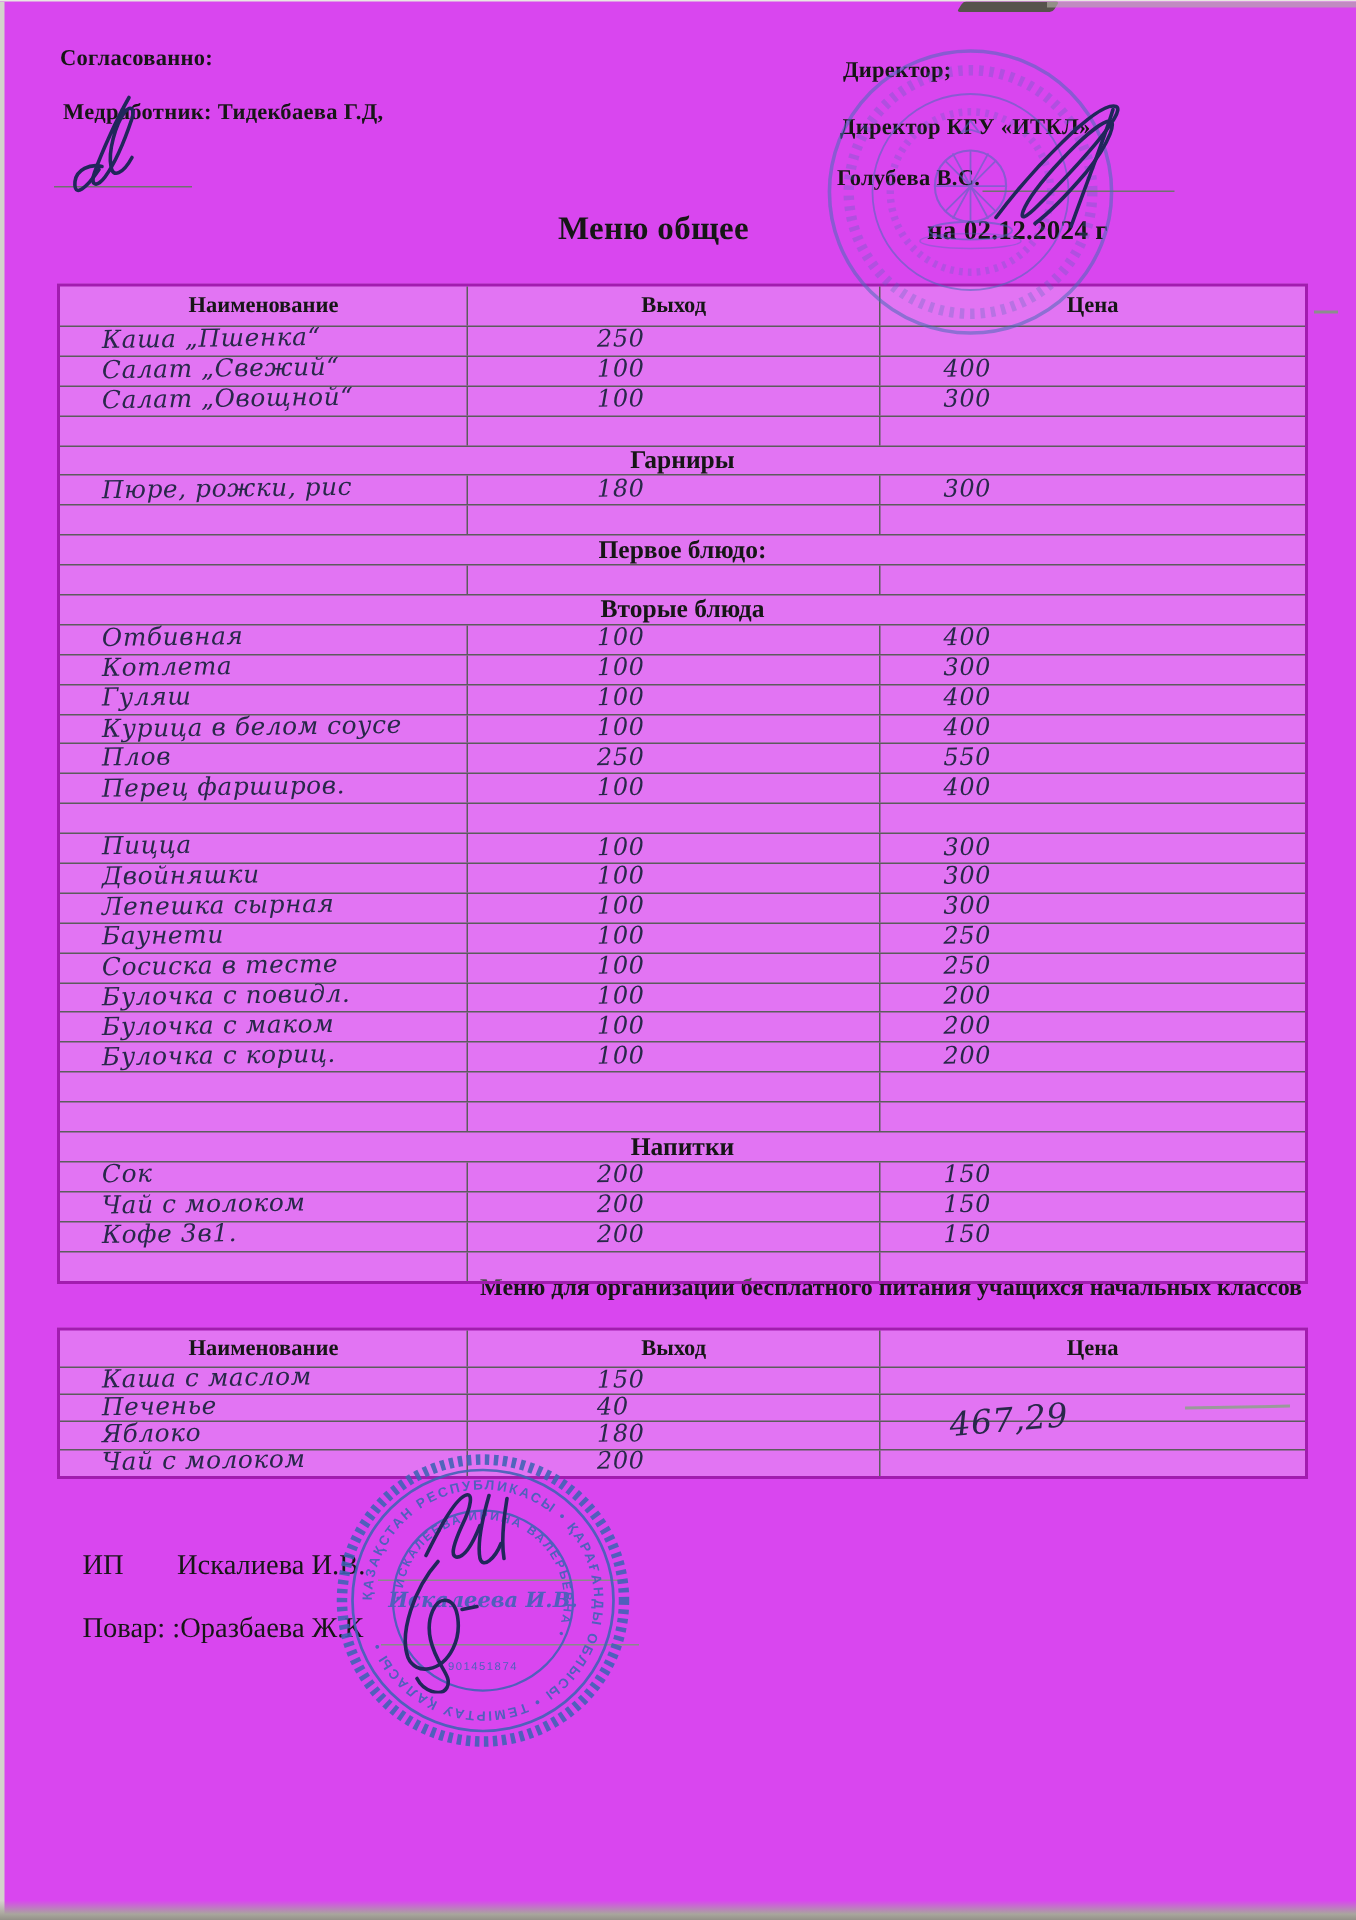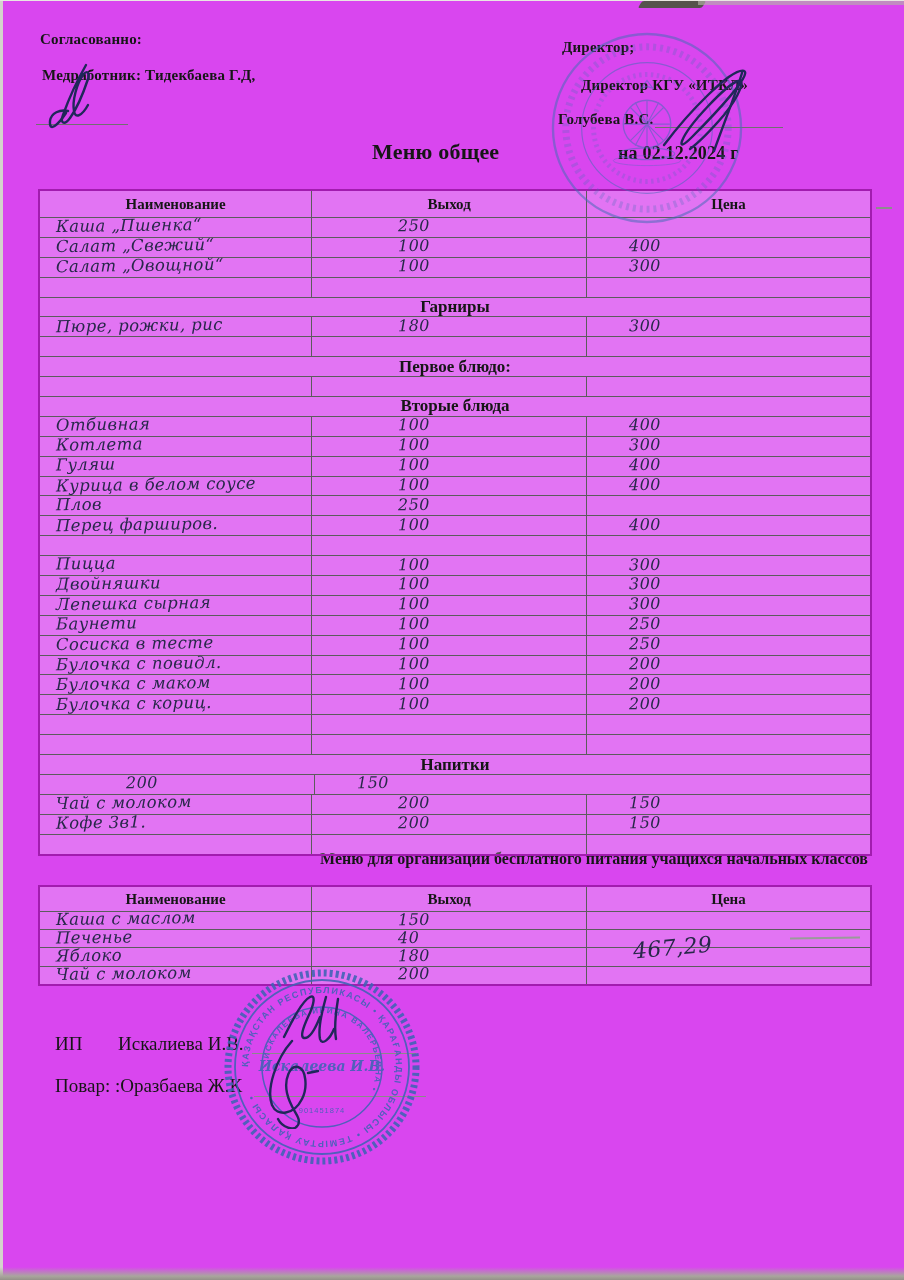--- a/index.html
+++ b/index.html
@@ -6,21 +6,21 @@
   .page{
     position:relative; width:904px; height:1280px; margin:1px auto;
     background:#d946ef; overflow:hidden;
     font-family:"Liberation Serif", serif; color:#161616;
   }
   
   .ptext{position:absolute; font-weight:bold; font-size:15px; letter-spacing:.2px; white-space:nowrap;}
   .hdr-approved{left:40px; top:30px;}
   .hdr-med{left:42px; top:66px;}
   .hdr-approve{left:562px; top:38px;}
-  .hdr-dir{left:581px; top:76px;font-family:Liberation Serif, serif;}
+  .hdr-dir{left:560px; top:76px;font-family:Liberation Serif, serif;}
   .hdr-dirname{left:558px; top:110px;}
   .doc-title{left:372px; top:138px; font-size:22px;}
   .doc-date{left:618px; top:142px; font-size:18px;}
   .free-title{position:absolute; left:38px; top:849px; width:830px; text-align:right;
               font-weight:bold; font-size:16px;}
   .underline{position:absolute; height:1px; background:#707070;}
   .ul-med{left:36px; top:123px; width:92px;}
   .ul-dir{left:655px; top:126px; width:128px;}
   .ul-ip{left:252px; top:1052px; width:164px; background:#8a8a8a;}
   .ul-cook{left:254px; top:1095px; width:172px; background:#8a8a8a;}
@@ -33,21 +33,21 @@
   .dtable{position:absolute; left:38px; width:830px; border:2px solid #a21caf; background:rgba(255,255,255,.25); z-index:1;}
   .t1{top:188px;}
   .t2{top:884px;}
   .trow{display:flex; border-bottom:1px solid #5c5c5c; position:relative;}
   .trow:last-child{border-bottom:none;}
   .t1 .trow{height:18.9px;}
   .t2 .trow{height:17.2px;}
   .t1 .thead{height:26px;}
   .t2 .thead{height:24px;}
   .tcell{display:flex; align-items:center; overflow:visible; white-space:nowrap;}
-  .c0{flex:0 0 32.8%; border-right:1px solid #5c5c5c; padding-left:16px; box-sizing:border-box;}
+  .c0{flex:0 0 32.8%; border-right:1px solid #5c5c5c; padding-left:28px; box-sizing:border-box;}
   .c1{flex:0 0 33.1%; border-right:1px solid #5c5c5c; padding-left:86px; box-sizing:border-box;}
   .c2{flex:1; padding-left:42px; box-sizing:border-box;}
   .thead .tcell{justify-content:center; padding:0; font-weight:bold; font-size:15px;}
   .section-cell{flex:1; justify-content:center; font-weight:bold; font-size:17px;}
   
   .hw{
     font-family:"DejaVu Serif", serif; font-style:italic;
     color:#28284a; font-size:16.5px; letter-spacing:.4px;
     transform:rotate(-0.8deg); position:relative; top:-1px; line-height:1;
   }
@@ -237,20 +237,23 @@
           <span class="hw">400</span>
         </div>
       </div>
       <div class="trow item-row">
         <div class="tcell c0">
           <span class="hw">Плов</span>
         </div>
         <div class="tcell c1">
           <span class="hw">250</span>
         </div>
+        <div class="tcell c2">
+          <span class="hw">550</span>
+        </div>
       </div>
       <div class="trow item-row">
         <div class="tcell c0">
           <span class="hw">Перец фарширов.</span>
         </div>
         <div class="tcell c1">
           <span class="hw">100</span>
         </div>
         <div class="tcell c2">
           <span class="hw">400</span>
@@ -356,20 +359,23 @@
       </div>
       <div class="trow empty-row">
         <div class="tcell c0"></div>
         <div class="tcell c1"></div>
         <div class="tcell c2"></div>
       </div>
       <div class="trow section-row">
         <div class="tcell section-cell">Напитки</div>
       </div>
       <div class="trow item-row">
+        <div class="tcell c0">
+          <span class="hw">Сок</span>
+        </div>
         <div class="tcell c1">
           <span class="hw">200</span>
         </div>
         <div class="tcell c2">
           <span class="hw">150</span>
         </div>
       </div>
       <div class="trow item-row">
         <div class="tcell c0">
           <span class="hw">Чай с молоком</span>

